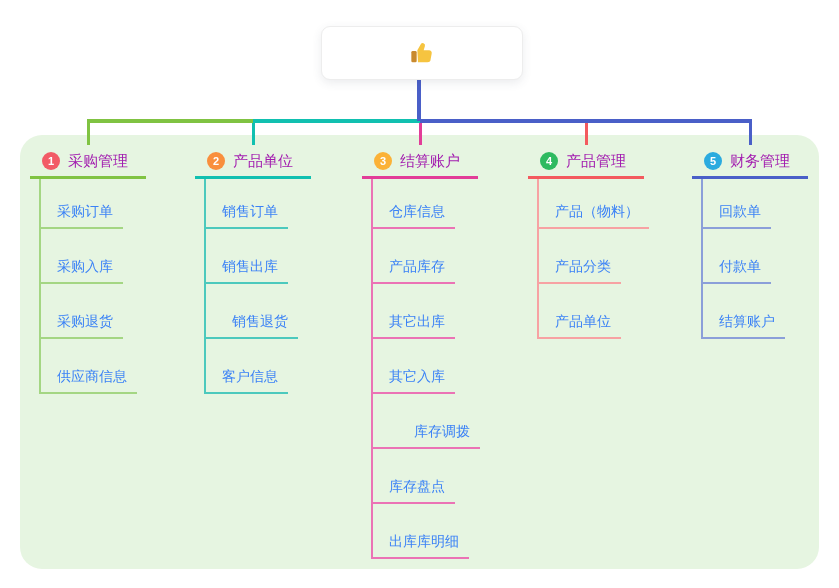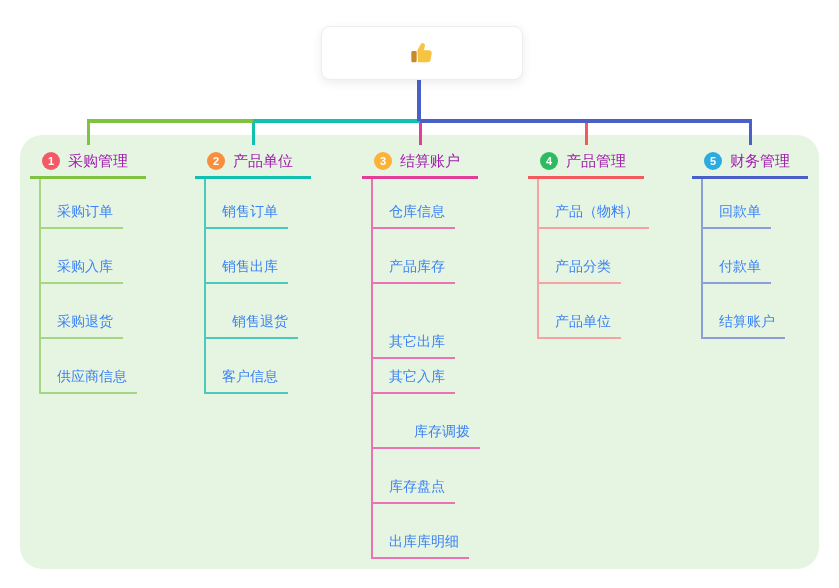--- a/index.html
+++ b/index.html
@@ -64,21 +64,21 @@
       <div class="child" style="left: 204px; top: 201px; border-bottom-color: rgb(76, 201, 189);"><span class="child-label">销售订单</span></div>
       <div class="child" style="left: 204px; top: 256px; border-bottom-color: rgb(76, 201, 189);"><span class="child-label">销售出库</span></div>
       <div class="child" style="left: 204px; top: 311px; border-bottom-color: rgb(76, 201, 189); padding-left: 28px;"><span class="child-label">销售退货</span></div>
       <div class="child" style="left: 204px; top: 366px; border-bottom-color: rgb(76, 201, 189);"><span class="child-label">客户信息</span></div>
       <div class="branch-header" style="left: 362px; top: 146px; width: 116px; border-bottom-color: rgb(226, 61, 152);">
         <span class="badge" style="background: rgb(251, 178, 55);">3</span>
         <span class="branch-label">结算账户</span>
       </div>
       <div class="child" style="left: 371px; top: 201px; border-bottom-color: rgb(235, 115, 181);"><span class="child-label">仓库信息</span></div>
       <div class="child" style="left: 371px; top: 256px; border-bottom-color: rgb(235, 115, 181);"><span class="child-label">产品库存</span></div>
-      <div class="child" style="left: 371px; top: 311px; border-bottom-color: rgb(235, 115, 181); margin-top: 20px;"><span class="child-label">其它出库</span></div>
+      <div class="child" style="left: 371px; top: 311px; border-bottom-color: rgb(235, 115, 181);"><span class="child-label">其它出库</span></div>
       <div class="child" style="left: 371px; top: 366px; border-bottom-color: rgb(235, 115, 181);"><span class="child-label">其它入库</span></div>
       <div class="child" style="left: 371px; top: 421px; border-bottom-color: rgb(235, 115, 181); padding-left: 43px;"><span class="child-label">库存调拨</span></div>
       <div class="child" style="left: 371px; top: 476px; border-bottom-color: rgb(235, 115, 181);"><span class="child-label">库存盘点</span></div>
       <div class="child" style="left: 371px; top: 531px; border-bottom-color: rgb(235, 115, 181);"><span class="child-label">出库库明细</span></div>
       <div class="branch-header" style="left: 528px; top: 146px; width: 116px; border-bottom-color: rgb(243, 90, 94);">
         <span class="badge" style="background: rgb(46, 186, 96);">4</span>
         <span class="branch-label">产品管理</span>
       </div>
       <div class="child" style="left: 537px; top: 201px; border-bottom-color: rgb(247, 162, 163);"><span class="child-label">产品（物料）</span></div>
       <div class="child" style="left: 537px; top: 256px; border-bottom-color: rgb(247, 162, 163);"><span class="child-label">产品分类</span></div>

